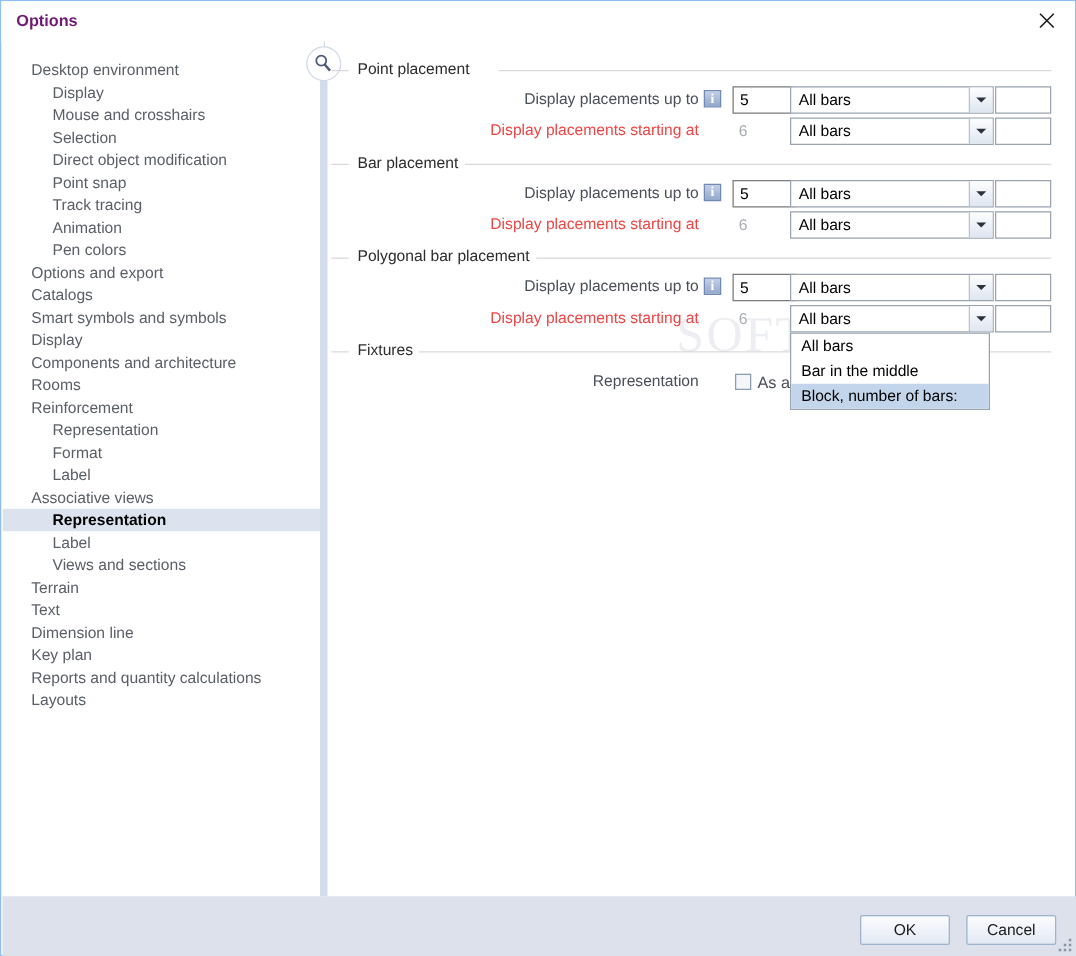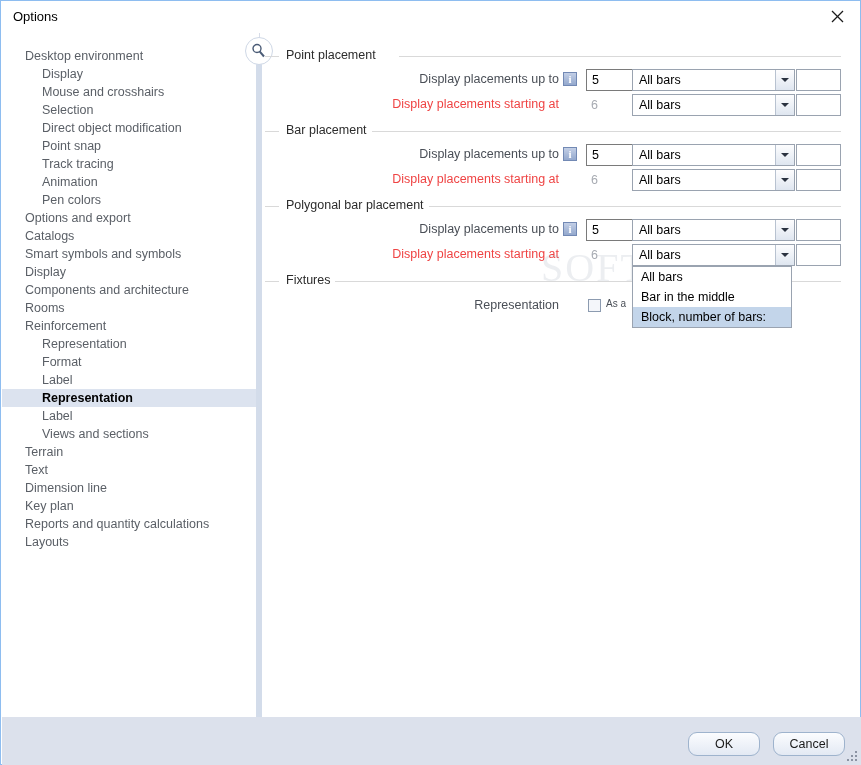--- a/index.html
+++ b/index.html
@@ -34,22 +34,23 @@
     width: 859px;
     height: 32px;
     background: #ffffff;
     border-bottom: 1px solid #ffffff;
   }
   #title-text {
     position: absolute;
     left: 12px;
     top: 8px;
     font-size: 13px;
-    color: #000000;
-    white-space: nowrap;
+    color: #701a75;
+    white-space: nowrap;
+    font-weight: bold;
   }
   #close-button {
     position: absolute;
     right: 0px;
     top: 0px;
     width: 45px;
     height: 31px;
     cursor: default;
   }
   #close-button svg { position:absolute; left:16px; top:9px; }
@@ -250,21 +251,21 @@
   .checkbox {
     position: absolute;
     width: 13px;
     height: 13px;
     box-sizing: border-box;
     border: 1px solid #8c9bb0;
     background: #f4f6fa;
   }
   .cb-label {
     position: absolute;
-    font-size: 10px;
+    font-size: 13px;
     color: #4a4f57;
     white-space: nowrap;
   }
 
   
   #dropdown-list {
     position: absolute;
     left: 631px;
     top: 265px;
     width: 160px;
@@ -308,21 +309,21 @@
     height: 48px;
     background: #dce1ec;
   }
   .dlg-button {
     position: absolute;
     top: 15px;
     width: 72px;
     height: 24px;
     box-sizing: border-box;
     border: 1px solid #9eb3cd;
-    border-radius: 9px;
+    border-radius: 2px;
     background: linear-gradient(#fbfcfe, #e3e9f3);
     font-family: "Liberation Sans", sans-serif;
     font-size: 12.5px;
     color: #1b1b1b;
     cursor: default;
   }
   #ok-button { left: 686px; }
   #cancel-button { left: 771px; }
 
   #resize-grip { position:absolute; right:3px; bottom:3px; width:12px; height:12px; }
@@ -358,20 +359,21 @@
         <div class="tree-item lvl0">Options and export</div>
         <div class="tree-item lvl0">Catalogs</div>
         <div class="tree-item lvl0">Smart symbols and symbols</div>
         <div class="tree-item lvl0">Display</div>
         <div class="tree-item lvl0">Components and architecture</div>
         <div class="tree-item lvl0">Rooms</div>
         <div class="tree-item lvl0">Reinforcement</div>
         <div class="tree-item lvl1">Representation</div>
         <div class="tree-item lvl1">Format</div>
         <div class="tree-item lvl1">Label</div>
+        <div class="tree-item lvl0">Associative views</div>
         <div class="tree-item lvl1 selected">Representation</div>
         <div class="tree-item lvl1">Label</div>
         <div class="tree-item lvl1">Views and sections</div>
         <div class="tree-item lvl0">Terrain</div>
         <div class="tree-item lvl0">Text</div>
         <div class="tree-item lvl0">Dimension line</div>
         <div class="tree-item lvl0">Key plan</div>
         <div class="tree-item lvl0">Reports and quantity calculations</div>
         <div class="tree-item lvl0">Layouts</div>
       </div>

